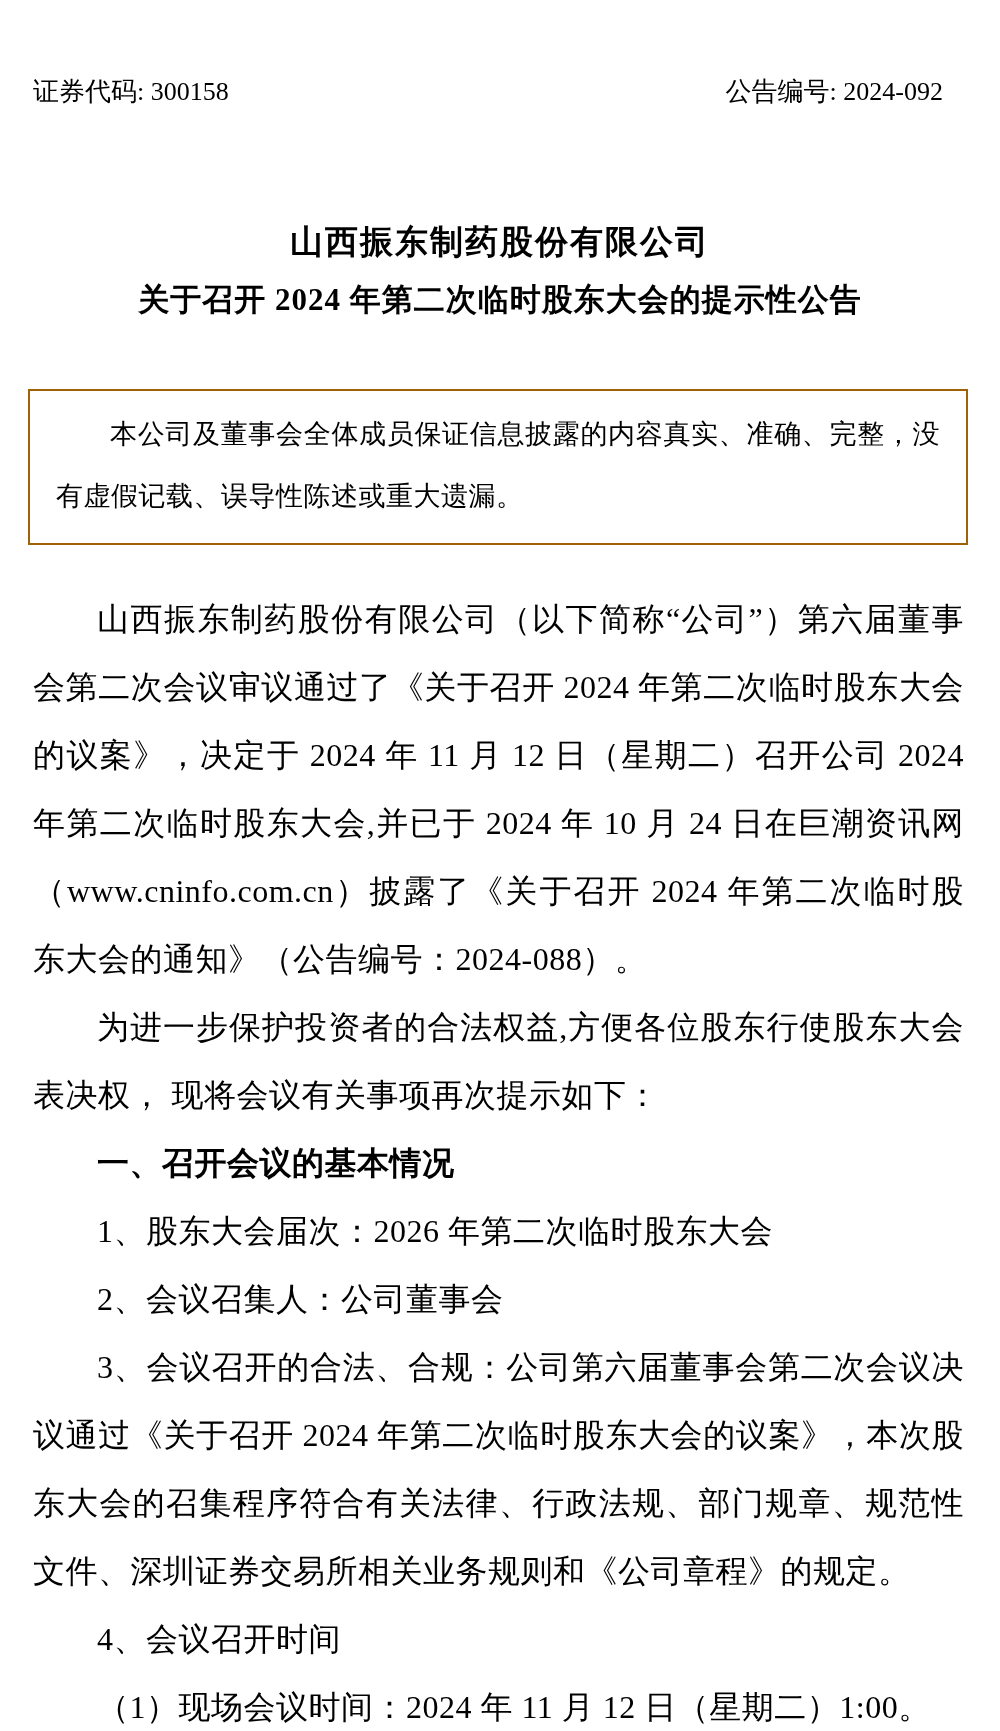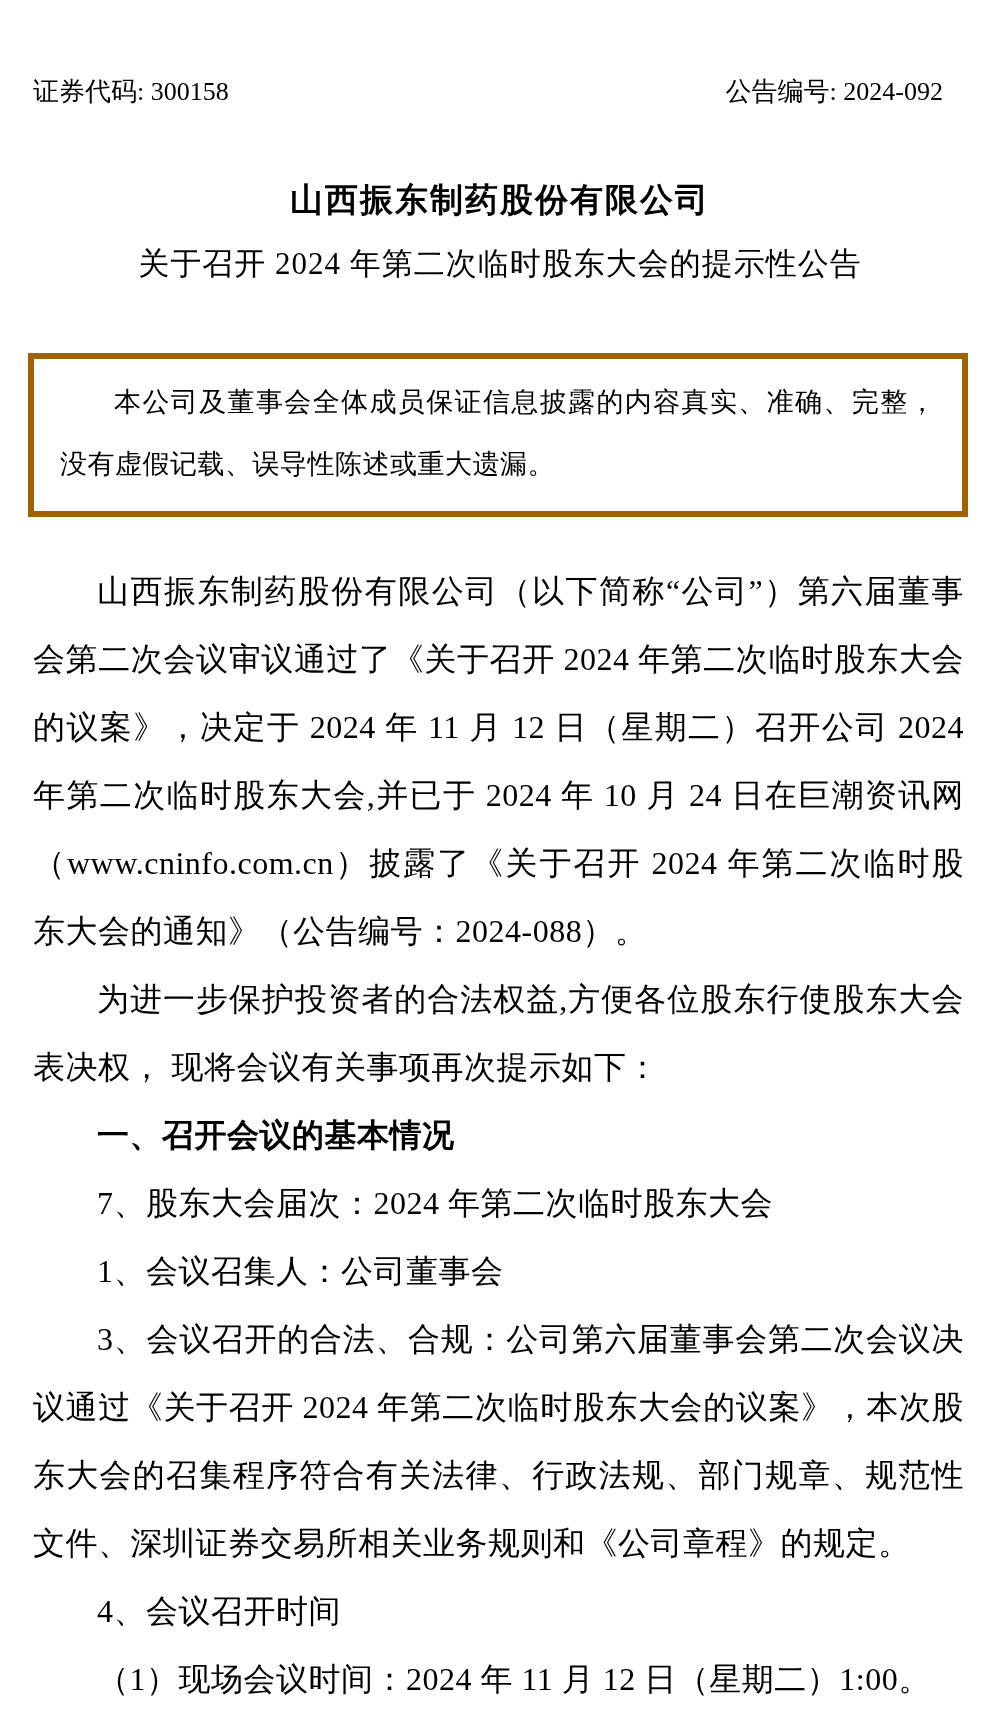--- a/index.html
+++ b/index.html
@@ -19,39 +19,39 @@
     display:flex;
     justify-content:space-between;
     align-items:flex-start;
     padding:0 57px 0 33px;
     font-size:26px;
     line-height:36px;
     white-space:nowrap;
   }
   
   .doc-title{
-    margin-top:70px;
+    margin-top:112px;
     text-align:center;
     font-size:33px;
     font-weight:bold;
     line-height:40px;
     letter-spacing:2px;
   }
   .doc-subtitle{
-    margin-top:24px;
+    margin-top:18px;
     text-align:center;
     font-size:31px;
-    font-weight:normal;
+    font-weight:bold;
     line-height:40px;
     letter-spacing:1px;
   }
   
   .disclaimer-box{
     margin:69px 32px 0 28px;
-    border:6px solid #a16207;
+    border:2px solid #a16207;
     padding:12px 26px 16px 26px;
     box-sizing:border-box;
   }
   .disclaimer-box p{
     margin:0;
     font-size:27px;
     line-height:62px;
     text-indent:2em;
     text-align:justify;
     letter-spacing:0.5px;
@@ -92,22 +92,22 @@
   <div class="doc-subtitle">关于召开 2024 年第二次临时股东大会的提示性公告</div>
 
   <div class="disclaimer-box">
     <p>本公司及董事会全体成员保证信息披露的内容真实、准确、完整，没有虚假记载、误导性陈述或重大遗漏。</p>
   </div>
 
   <div class="content">
     <p>山西振东制药股份有限公司（以下简称“公司”）第六届董事会第二次会议审议通过了《关于召开 2024 年第二次临时股东大会的议案》，决定于 2024 年 11 月 12 日（星期二）召开公司 2024 年第二次临时股东大会,并已于 2024 年 10 月 24 日在巨潮资讯网（www.cninfo.com.cn）披露了《关于召开 2024 年第二次临时股东大会的通知》（公告编号：2024-088）。</p>
     <p>为进一步保护投资者的合法权益,方便各位股东行使股东大会表决权， 现将会议有关事项再次提示如下：</p>
     <p class="heading">一、召开会议的基本情况</p>
-    <p>7、股东大会届次：2024 年第二次临时股东大会</p>
-    <p>1、会议召集人：公司董事会</p>
+    <p>1、股东大会届次：2026 年第二次临时股东大会</p>
+    <p>2、会议召集人：公司董事会</p>
     <p>3、会议召开的合法、合规：公司第六届董事会第二次会议决议通过《关于召开 2024 年第二次临时股东大会的议案》，本次股东大会的召集程序符合有关法律、行政法规、部门规章、规范性文件、深圳证券交易所相关业务规则和《公司章程》的规定。</p>
     <p>4、会议召开时间</p>
     <p>（1）现场会议时间：2024 年 11 月 12 日（星期二）1:00。</p>
   </div>
 
   <div class="attachment-hint">详细内容请下载附件查看</div>
 
 </div>
 
 </body></html>

